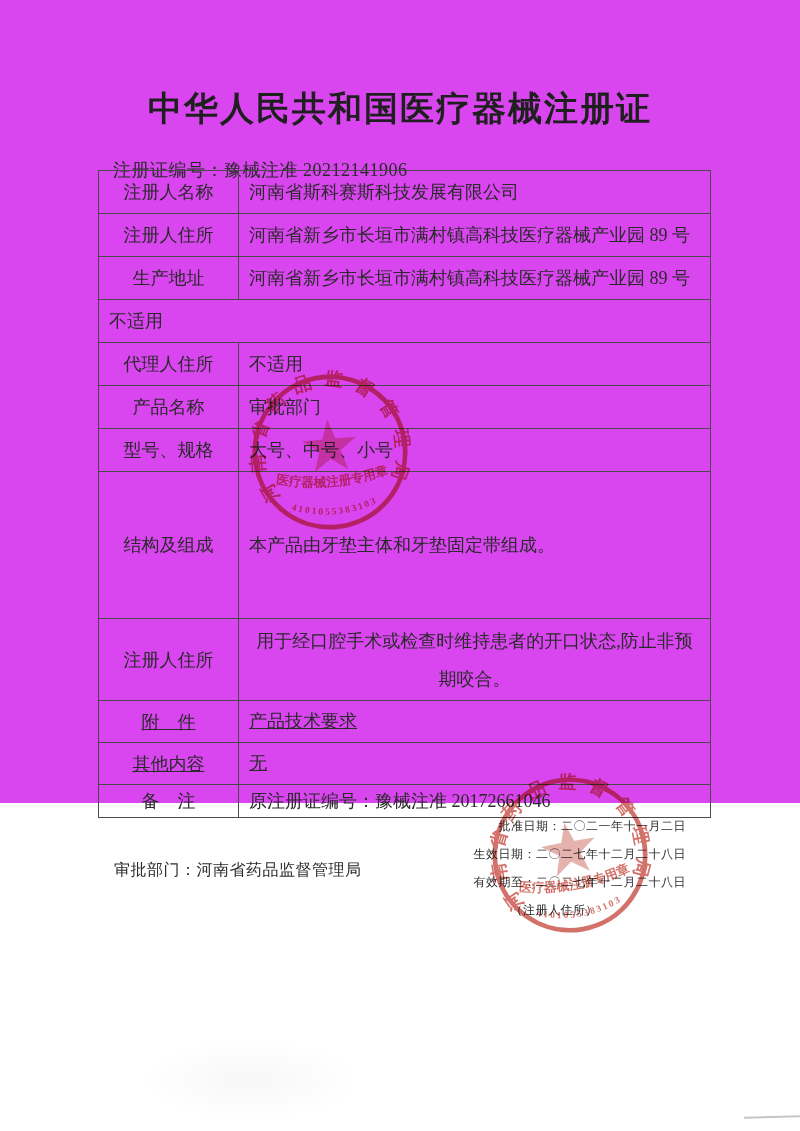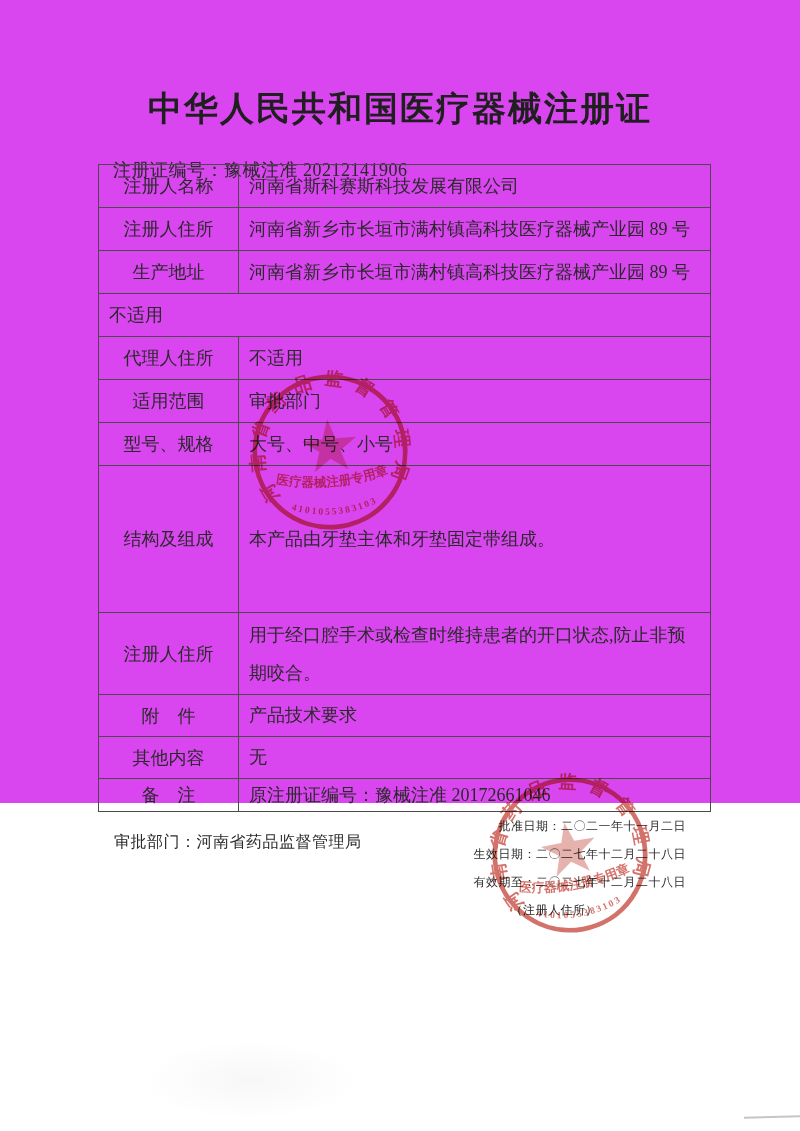--- a/index.html
+++ b/index.html
@@ -16,43 +16,43 @@
     text-align:center;font-size:34px;font-weight:bold;color:#1f1f1f;
     letter-spacing:2px;
   }
   .reg-line{
     position:absolute;left:113px;top:138px;font-size:18px;color:#2a2a2a;
     letter-spacing:0.5px;
     margin-top:20px;
   }
 
   .tbl{
-    position:absolute;left:98px;top:164px;width:613px;
+    position:absolute;left:98px;top:170px;width:613px;
     border:1.4px solid #4a4a4a;box-sizing:border-box;
     background:transparent;
   }
   .trow{display:flex;border-bottom:1.2px solid #4a4a4a;box-sizing:border-box;}
   .trow:last-child{border-bottom:none;}
-  .cell{box-sizing:border-box;}
+  .cell{box-sizing:border-box;text-align:center;}
   .cell.label{
     width:140px;flex:0 0 140px;border-right:1.2px solid #4a4a4a;
     display:flex;align-items:center;justify-content:center;
     font-size:18px;color:#2a2a2a;text-align:center;
   }
   .cell.value{
     flex:1;display:flex;align-items:center;
     padding:2px 10px;font-size:18px;color:#2a2a2a;
     line-height:1.35;
   }
   .h43{height:43px;} .h147{height:147px;} .h82{height:82px;}
-  .h42{height:42px;} .h32{height:32px;}
+  .h42{height:42px;text-decoration:underline;} .h32{height:32px;}
   .r-apply .value{line-height:38px;}
 
   .footer-left{
-    position:absolute;left:114px;top:832px;font-size:16px;color:#2a2a2a;
+    position:absolute;left:114px;top:860px;font-size:16px;color:#2a2a2a;
     letter-spacing:0.5px;
   }
   .footer-right{
     position:absolute;right:114px;top:812px;text-align:right;
     font-size:12px;color:#2a2a2a;line-height:28px;letter-spacing:0.5px;
   }
   .footer-right .seal-note{padding-right:88px;}
 
   .stamp{
     position:absolute;mix-blend-mode:multiply;opacity:0.82;
@@ -98,21 +98,21 @@
       <div class="cell value">河南省新乡市长垣市满村镇高科技医疗器械产业园 89 号</div>
     </div>
     <div class="trow h43">
       <div class="cell value">不适用</div>
     </div>
     <div class="trow h43">
       <div class="cell label">代理人住所</div>
       <div class="cell value">不适用</div>
     </div>
     <div class="trow h43">
-      <div class="cell label">适用范围</div>
+      <div class="cell label">产品名称</div>
       <div class="cell value">审批部门</div>
     </div>
     <div class="trow h43">
       <div class="cell label">型号、规格</div>
       <div class="cell value">大号、中号、小号</div>
     </div>
     <div class="trow h147">
       <div class="cell label">结构及组成</div>
       <div class="cell value">本产品由牙垫主体和牙垫固定带组成。</div>
     </div>

